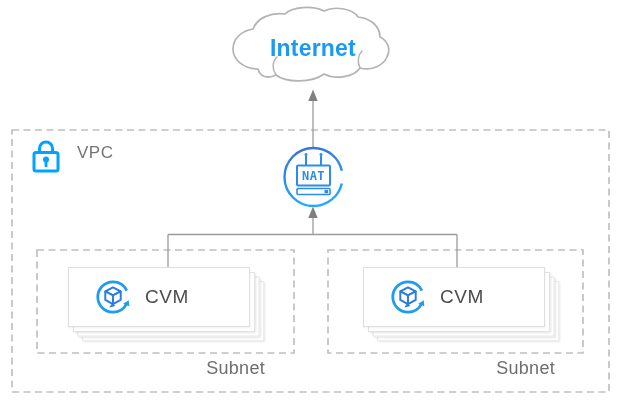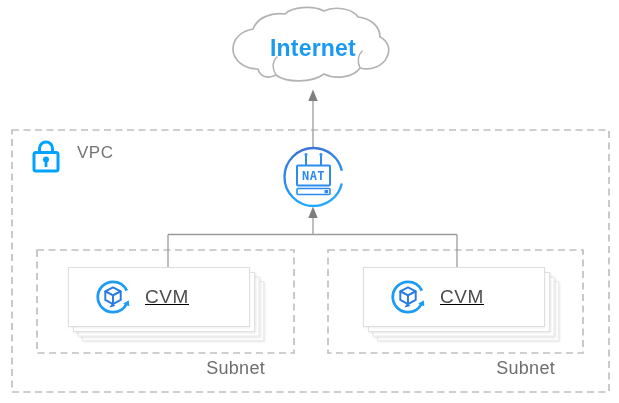--- a/index.html
+++ b/index.html
@@ -29,21 +29,21 @@
     background:#fff; border:1px solid #e2e2e2;
     box-shadow:1px 1px 2px rgba(0,0,0,0.10); box-sizing:border-box;
   }
   .l3 { transform:translate(14px,14px); border-color:#ececec; }
   .l2 { transform:translate(9.5px,9.5px); border-color:#e6e6e6; }
   .l1 { transform:translate(5px,5px); }
   .card {
     position:absolute; left:0; top:0; width:100%; height:100%;
     background:#fff; border:1px solid #dedede;
     box-shadow:0 1px 2px rgba(0,0,0,0.06); box-sizing:border-box;
-    display:flex; align-items:center; padding-left:26px; gap:14px;text-decoration:underline;
+    display:flex; align-items:center; padding-left:26px; gap:14px;
   }
   .cvm-label { font-size:19px; color:#4d4d4d; letter-spacing:0.6px; }
 
   .subnet-label {
     position:absolute; width:200px; top:358px; text-align:right;
     font-size:18px; color:#6e6e6e; letter-spacing:0.3px;
   }
   .subnet-label-left  { left:65px; }
   .subnet-label-right { left:355px; }
 

